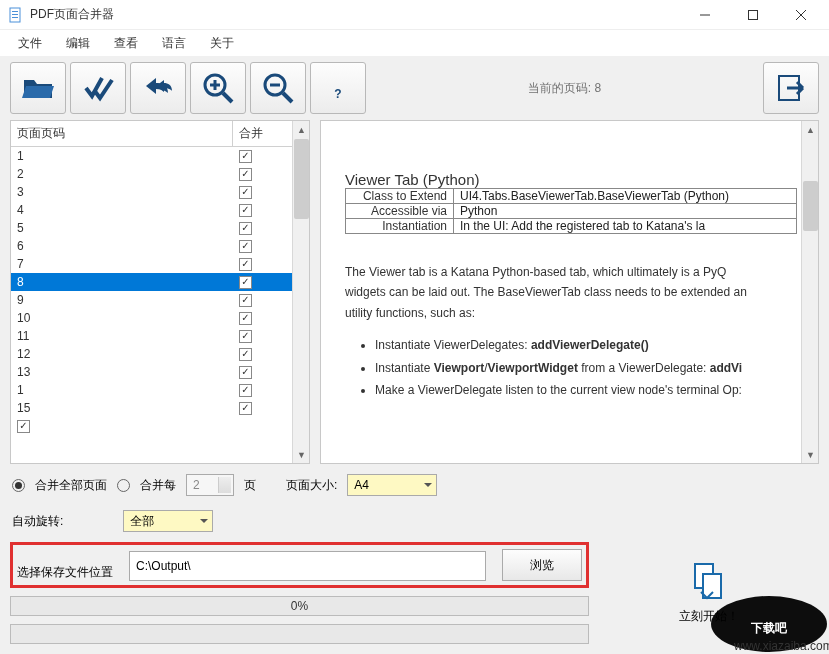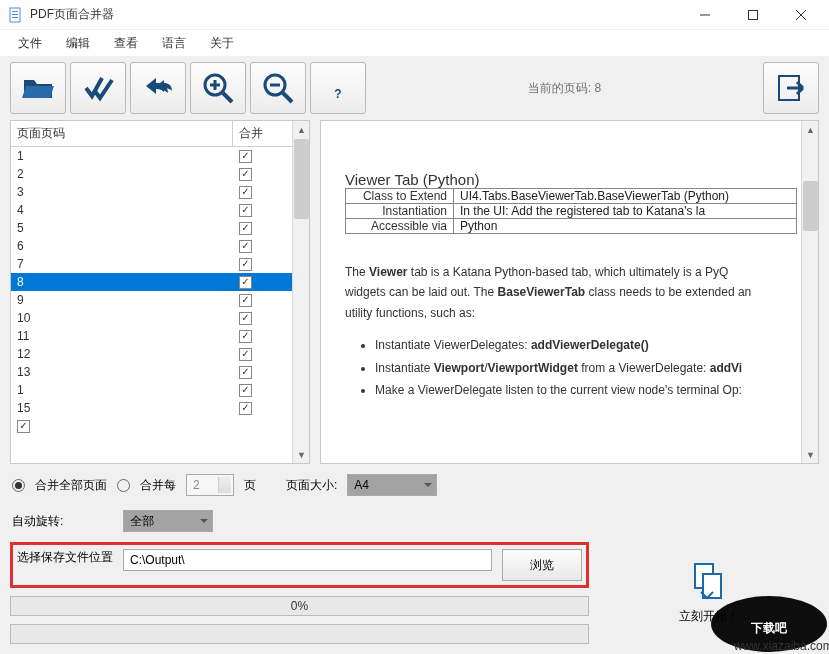--- a/index.html
+++ b/index.html
@@ -37,37 +37,37 @@
 .left-scroll .arr.up{top:0}
 .left-scroll .arr.dn{bottom:0}
 .right-panel{flex:1;background:#fff;border:1px solid #c8c8c8;position:relative;overflow:hidden;display:flex}
 .preview{flex:1;padding:50px 4px 10px 24px;overflow:hidden;color:#222;font-family:Arial,sans-serif}
 .preview h3{font-size:15px;font-weight:normal;color:#333}
 .ptable{border:1px solid #888;border-collapse:collapse;width:100%;font-size:11px;font-family:"Courier New",monospace}
 .ptable td{border:1px solid #888;padding:0 6px;vertical-align:middle}
 .ptable td:first-child{width:108px;text-align:right;font-family:Arial,sans-serif;color:#333}
 .ptable td:last-child{white-space:nowrap;overflow:hidden}
 .preview-text{margin-top:28px;font-size:11px;line-height:1.7;text-align:justify;color:#333}
-.preview-text b{font-weight:bold}
+.preview-text b{font-weight:normal}
 .preview ul{margin:12px 0 0 30px;font-size:11px;line-height:1.7;color:#333}
 .preview ul li{margin-bottom:2px}
 .right-scroll{width:17px;background:#f0f0f0;border-left:1px solid #d8d8d8;position:relative}
 .right-scroll .thumb{position:absolute;top:60px;left:1px;width:15px;height:50px;background:#cdcdcd;border-radius:2px}
 .right-scroll .arr{position:absolute;left:0;width:17px;height:17px;display:flex;align-items:center;justify-content:center;color:#666;font-size:9px}
 .opts-row{display:flex;align-items:center;gap:10px;padding:4px 2px}
 .radio{width:13px;height:13px;border:1px solid #666;border-radius:50%;display:inline-flex;align-items:center;justify-content:center}
 .radio.on::after{content:"";width:7px;height:7px;background:#333;border-radius:50%}
-.sel{border:1px solid #aaa;background:#a3a3a3;height:22px;padding:0 18px 0 6px;display:inline-flex;align-items:center;position:relative;min-width:50px}
+.sel{border:1px solid #aaa;background:#fef9c3;height:22px;padding:0 18px 0 6px;display:inline-flex;align-items:center;position:relative;min-width:50px}
 .sel::after{content:"";position:absolute;right:4px;top:8px;border:4px solid transparent;border-top-color:#555}
 .num-spin{width:48px;height:22px;border:1px solid #aaa;background:#f6f6f6;display:inline-flex;align-items:center;padding:0 16px 0 6px;position:relative;color:#888}
 .num-spin::after{content:"";position:absolute;right:2px;top:2px;width:12px;height:16px;background:linear-gradient(#eee,#ddd);border-left:1px solid #ccc}
 .bottom-row{display:flex;gap:10px;align-items:stretch}
 .bottom-left{flex:1;display:flex;flex-direction:column;gap:8px}
-.path-row{display:flex;align-items:flex-start;border:3px solid #e03030;padding:4px;gap:10px}
-.path-input{flex:1;height:22px;border:1px solid #aaa;background:#fff;padding:0 6px;display:flex;align-items:center}
+.path-row{display:flex;align-items:flex-end;border:3px solid #e03030;padding:4px;gap:16px}
+.path-input{flex:1;height:30px;border:1px solid #aaa;background:#fff;padding:0 6px;display:flex;align-items:center}
 .browse-btn{width:80px;height:32px;border:1px solid #aaa;background:linear-gradient(#fdfdfd,#e8e8e8);display:flex;align-items:center;justify-content:center}
 .progress{height:20px;border:1px solid #bbb;background:#e8e8e8;position:relative;display:flex;align-items:center;justify-content:center;color:#333}
 .merge-box{width:220px;display:flex;flex-direction:column;align-items:center;justify-content:center;gap:4px}
 .merge-box svg{width:36px;height:42px}
 .watermark{position:absolute;right:0;bottom:0;pointer-events:none}
 </style>
 </head>
 <body>
 
 <div class="titlebar">
@@ -272,26 +272,26 @@
     <div class="right-panel">
       <div class="preview">
         <h3>Viewer Tab (Python)</h3>
         <table class="ptable">
           <tbody>
               <tr>
                 <td>Class to Extend</td>
                 <td>UI4.Tabs.BaseViewerTab.BaseViewerTab (Python)</td>
               </tr>
           <tr>
+                <td>Accessible via</td>
+                <td>Python</td>
+              </tr>
+          <tr>
                 <td>Instantiation</td>
                 <td>In the UI: Add the registered tab to Katana's la</td>
-              </tr>
-          <tr>
-                <td>Accessible via</td>
-                <td>Python</td>
               </tr>
         </tbody>
           </table>
         <div class="preview-text">
           <span>The </span><b>Viewer</b><span> tab is a Katana Python-based tab, which ultimately is a PyQ</span><br>
           <span>widgets can be laid out. The </span><b>BaseViewerTab</b><span> class needs to be extended an</span><br>
           <span>utility functions, such as:</span>
         </div>
         <ul>
           <li><span>Instantiate ViewerDelegates: </span><b>addViewerDelegate()</b></li>

